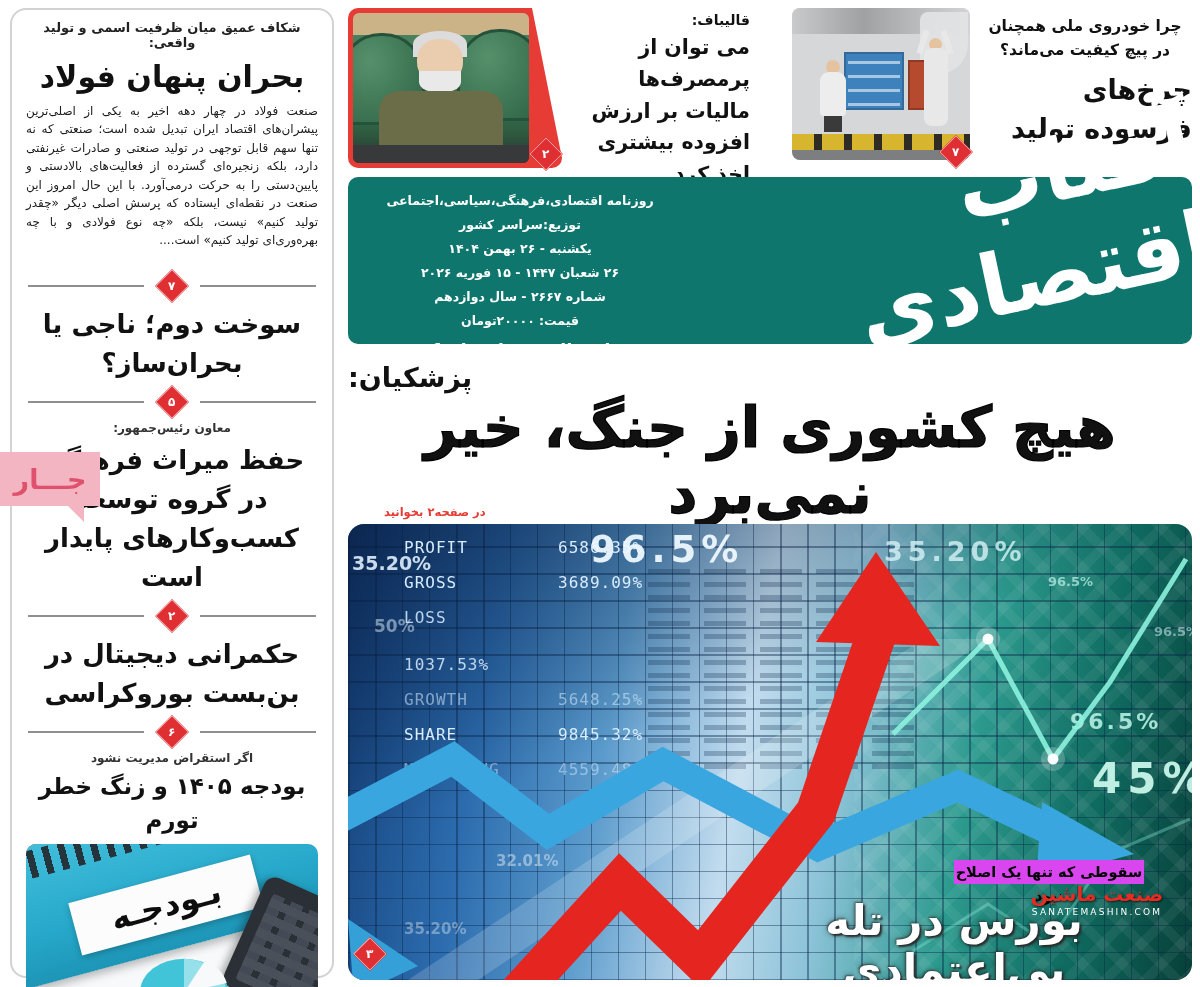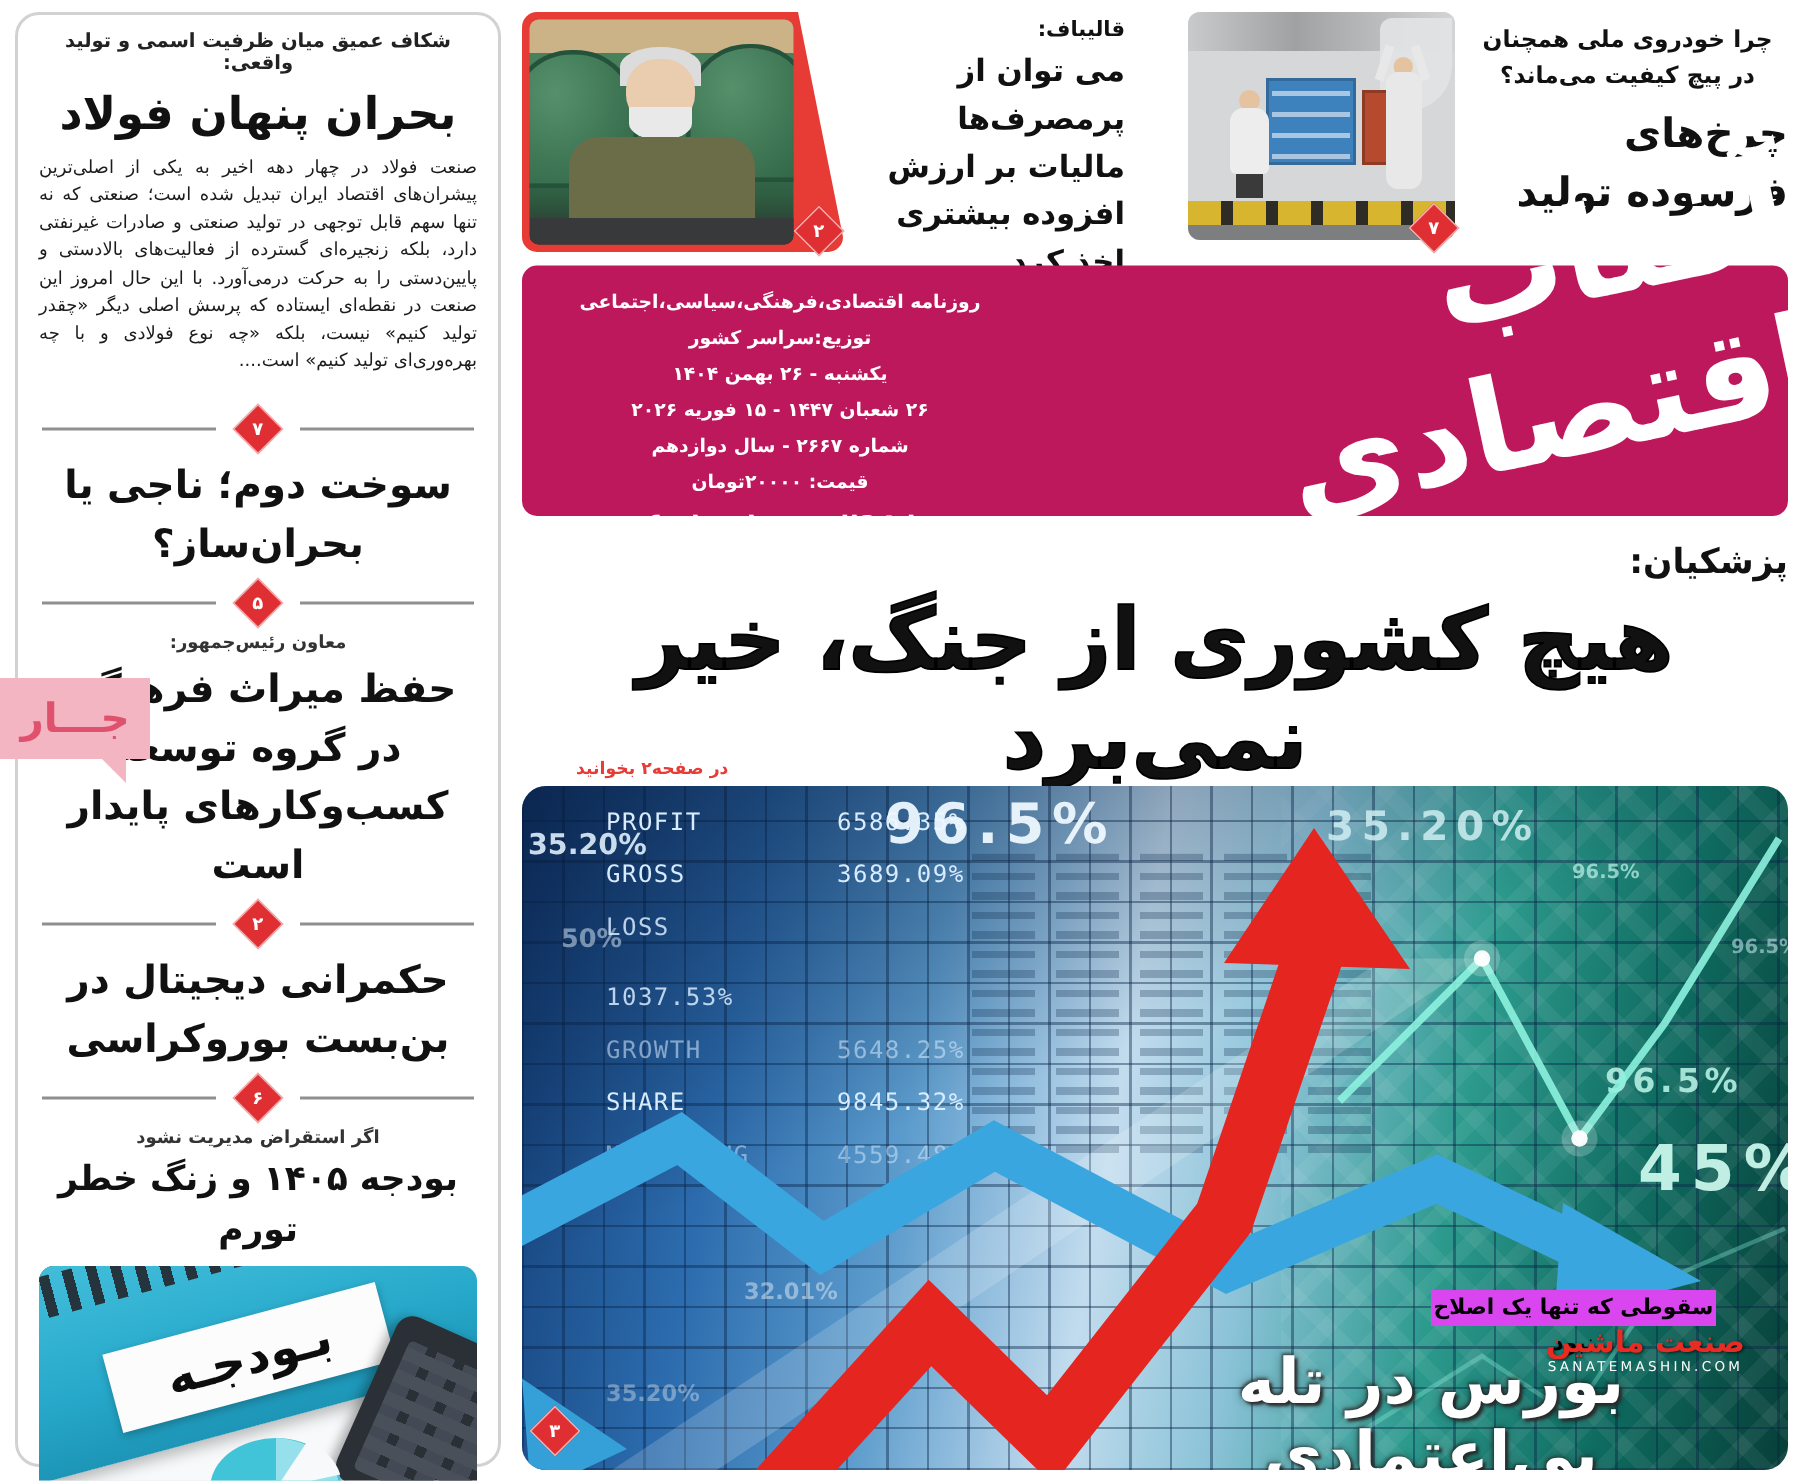--- a/index.html
+++ b/index.html
@@ -97,30 +97,30 @@
   .tr-arm2 { position:absolute; left:152px; top:22px; width:6px; height:24px; background:#e8e8e8; transform:rotate(-18deg); }
   .tr-floor-y { position:absolute; left:0; bottom:10px; width:100%; height:16px;
                 background:repeating-linear-gradient(90deg,#d7b52f 0 22px,#2e2c25 22px 30px); }
   .tr-floor-g { position:absolute; left:0; bottom:0; width:100%; height:10px; background:#7c7e80; }
   .tr-badge { left:944px; top:140px; }
   .tr-text { left:978px; top:14px; width:214px; }
   .tr-kicker { font-size:15.5px; font-weight:bold; text-align:center; line-height:1.55; }
   .tr-headline { font-size:27px; font-weight:bold; text-align:right; line-height:1.45; margin-top:8px; letter-spacing:-.5px; }
 
   
-  .masthead { left:348px; top:177px; width:844px; height:167px; background:#be185d; border-radius:10px; }
+  .masthead { left:348px; top:177px; width:844px; height:167px; background:#0f766e; border-radius:10px; }
   .mh-info { position:absolute; left:24px; top:12px; width:296px; color:#fff; text-align:center;
              font-size:12.5px; line-height:1.92; font-weight:bold; }
   .mh-web { font-size:17px; letter-spacing:.5px; direction:ltr; margin-top:2px; }
   .mh-logo { position:absolute; left:290px; top:-52px; width:570px; height:250px; color:#fff;
              font-size:86px; font-weight:bold; transform:rotate(-12deg);
              display:flex; align-items:center; justify-content:center; letter-spacing:-3px; }
 
   
-  .lead-kicker { left:348px; top:362px; width:844px; text-align:right; font-size:23px; font-weight:bold; }
+  .lead-kicker { left:348px; top:362px; width:844px; text-align:left; font-size:27px; font-weight:bold; }
   .lead-headline { left:348px; top:394px; width:844px; text-align:center; font-size:57px; font-weight:bold;
                    letter-spacing:-2px; -webkit-text-stroke:1.2px #000; }
   .lead-note { left:352px; top:505px; color:#e73b35; font-size:11.5px; font-weight:bold;margin-left:32px; }
 
   
   .mk { left:348px; top:524px; width:844px; height:456px; border-radius:16px; overflow:hidden; direction:ltr; }
   .mk-bg { position:absolute; inset:0;
            background:linear-gradient(100deg,#123c74 0%,#2c6cae 18%,#5b9bcc 32%,#c2dcee 47%,#8cc3d8 58%,#2d9a8e 72%,#0f6b60 86%,#073f38 100%); }
   .mk-vig { position:absolute; inset:0; background:linear-gradient(160deg, rgba(5,20,50,.55), transparent 42%); }
   .mk-grid { position:absolute; inset:0;

